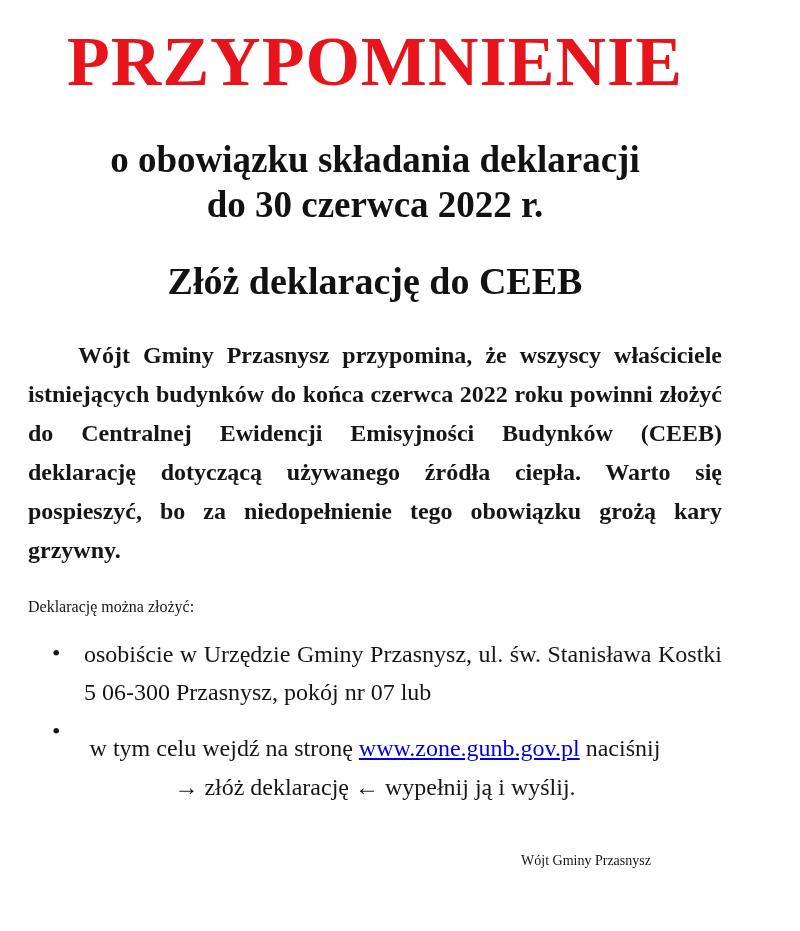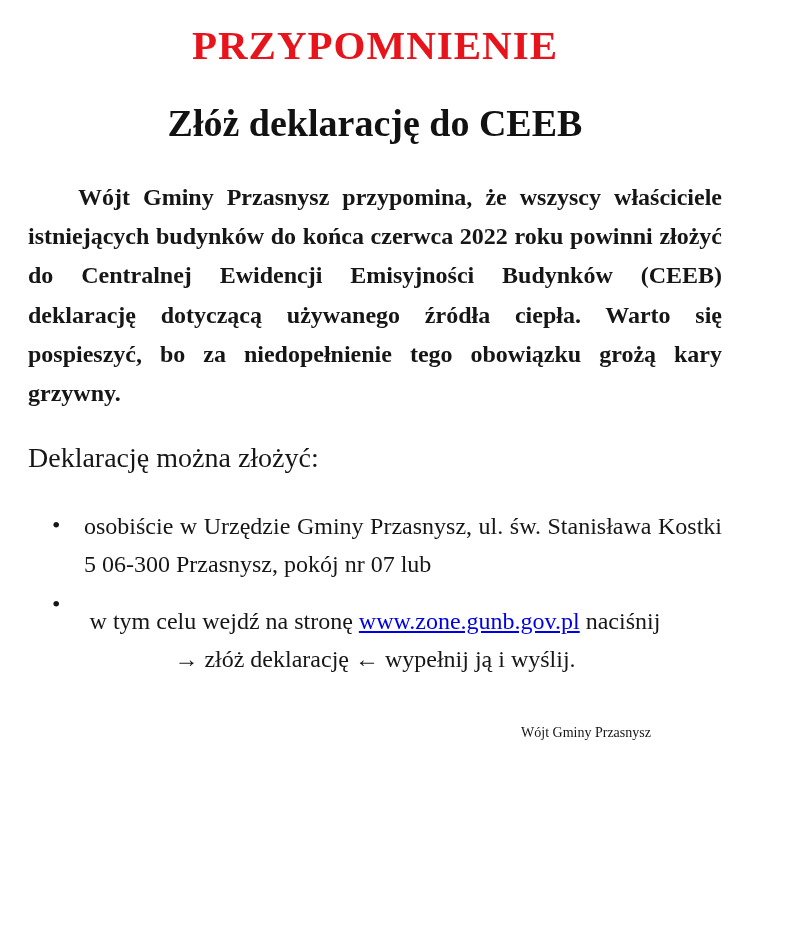--- a/index.html
+++ b/index.html
@@ -15,21 +15,21 @@
     color: #161616;
   }
   .page {
     padding: 16px 78px 0 28px; 
   }
   .doc-title {
     margin: 6px 0 0 0;
     text-align: center;
     color: var(--title-red, #e8141c);
     font-weight: bold;
-    font-size: 41px;
+    font-size: 70px;
     line-height: 1.15;
     letter-spacing: 1px;
   }
   .subtitle {
     margin-top: 34px;
     text-align: center;
     font-weight: bold;
     font-size: 37px;
     line-height: 1.22;
     color: #121212;
@@ -45,21 +45,21 @@
   .intro {
     margin-top: 28px;
     font-size: 24px;
     line-height: 1.63;
     text-align: justify;
     text-indent: 50px;
     font-weight: bold;
   }
   .list-intro {
     margin-top: 14px;
-    font-size: 28px;
+    font-size: 16px;
     line-height: 1.5;
   }
   .bullet-list {
     margin: 14px 0 0 0;
     padding: 0 0 0 24px;
     list-style: none;
   }
   .bullet-item {
     position: relative;
     padding-left: 32px;
@@ -93,20 +93,24 @@
     line-height: 1.3;
   }
 </style>
 </head>
 <body>
 
 <div class="page">
 
   <h1 class="doc-title">PRZYPOMNIENIE</h1>
 
+  <div class="subtitle">
+    <div>o obowiązku składania deklaracji</div>
+    <div>do 30 czerwca 2022 r.</div>
+  </div>
 
   <h2 class="cta-heading">Złóż deklarację do CEEB</h2>
 
   <p class="intro">Wójt Gminy Przasnysz przypomina, że wszyscy właściciele istniejących budynków do końca czerwca 2022 roku powinni złożyć do Centralnej Ewidencji Emisyjności Budynków (CEEB) deklarację dotyczącą używanego źródła ciepła. Warto się pospieszyć, bo za niedopełnienie tego obowiązku grożą kary grzywny.</p>
 
   <p class="list-intro">Deklarację można złożyć:</p>
 
   <ul class="bullet-list">
     <li class="bullet-item">
       <span class="bullet-dot">•</span>

